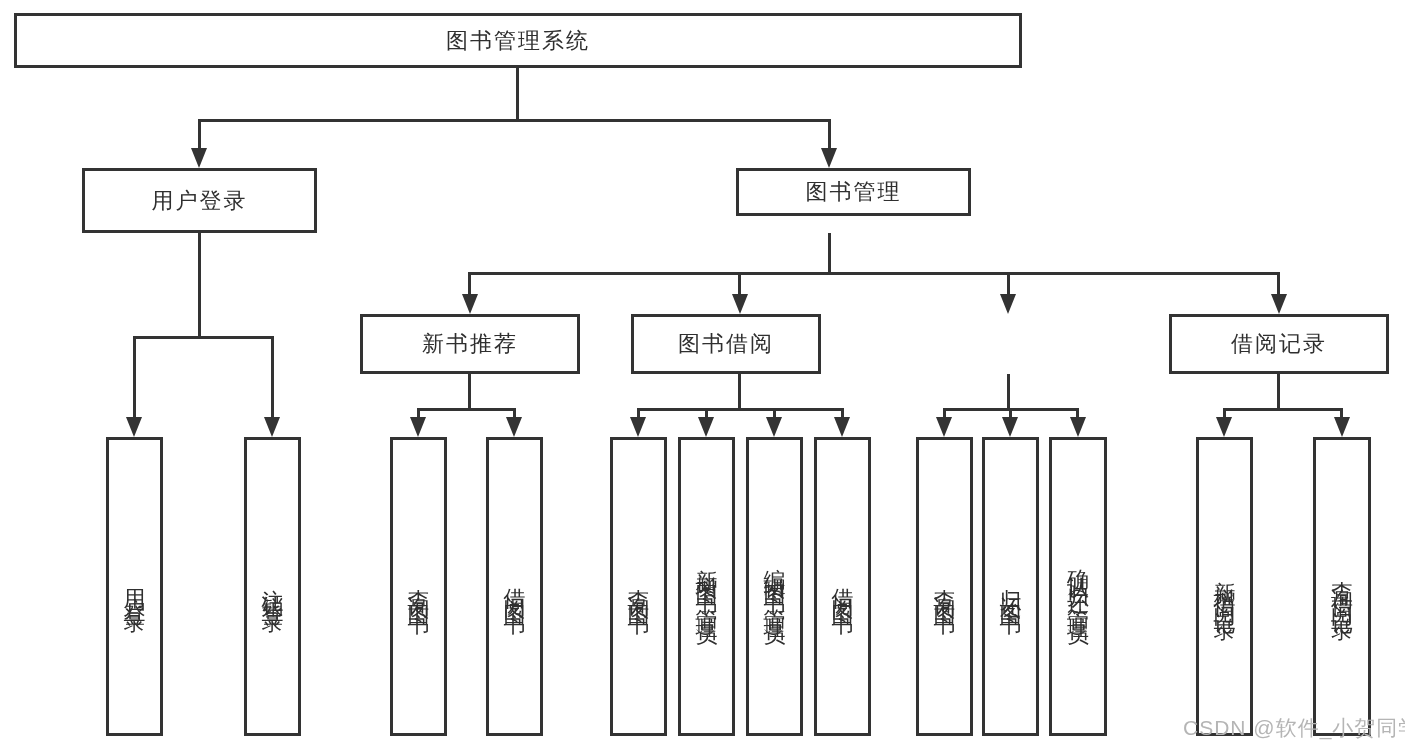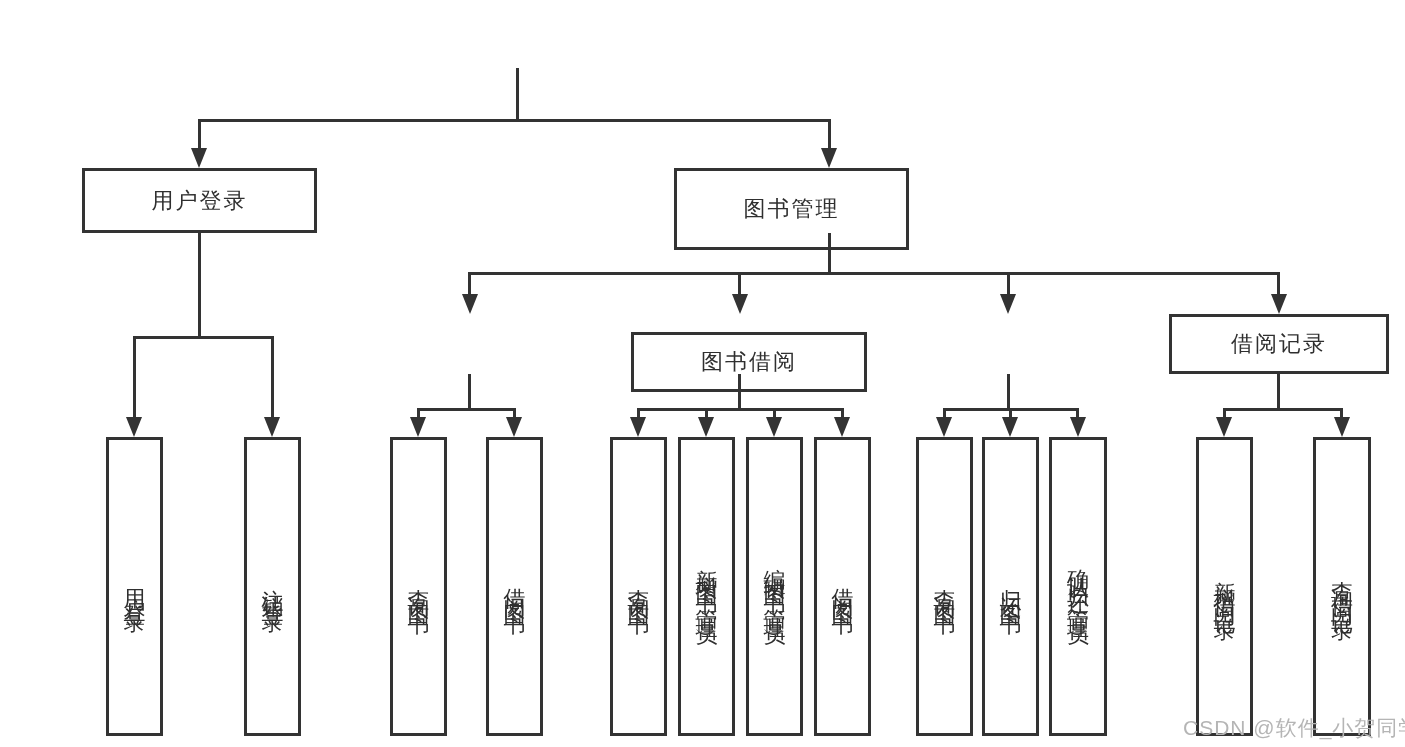--- a/index.html
+++ b/index.html
@@ -53,50 +53,52 @@
     letter-spacing:1px;
     white-space:nowrap;
     z-index:5;
   }
 </style>
 </head>
 <body>
 
 <div id="canvas">
 
+  <div class="node" style="left:14px;top:13px;width:1008px;height:55px;">图书管理系统</div>
 
   <div class="vline" style="left:516px;top:68px;height:54px;"></div>
   <div class="hline" style="left:198px;top:119px;width:633px;"></div>
   <div class="vline" style="left:198px;top:119px;height:31px;"></div>
   <div class="arr" style="left:191px;top:148px;"></div>
   <div class="vline" style="left:828px;top:119px;height:31px;"></div>
   <div class="arr" style="left:821px;top:148px;"></div>
 
   <div class="node" style="left:82px;top:168px;width:235px;height:65px;">用户登录</div>
-  <div class="node" style="left:674px;top:168px;width:235px;height:82px;">图书管理</div>
+  <div class="node" style="left:736px;top:168px;width:235px;height:48px;">图书管理</div>
 
   <div class="vline" style="left:198px;top:233px;height:106px;"></div>
   <div class="hline" style="left:133px;top:336px;width:141px;"></div>
   <div class="vline" style="left:133px;top:336px;height:83px;"></div>
   <div class="arr" style="left:126px;top:417px;"></div>
   <div class="vline" style="left:271px;top:336px;height:83px;"></div>
   <div class="arr" style="left:264px;top:417px;"></div>
 
   <div class="vline" style="left:828px;top:233px;height:42px;"></div>
   <div class="hline" style="left:468px;top:272px;width:812px;"></div>
   <div class="vline" style="left:468px;top:272px;height:24px;"></div>
   <div class="arr" style="left:462px;top:294px;"></div>
   <div class="vline" style="left:738px;top:272px;height:24px;"></div>
   <div class="arr" style="left:732px;top:294px;"></div>
   <div class="vline" style="left:1007px;top:272px;height:24px;"></div>
   <div class="arr" style="left:1000px;top:294px;"></div>
   <div class="vline" style="left:1277px;top:272px;height:24px;"></div>
   <div class="arr" style="left:1271px;top:294px;"></div>
 
-  <div class="node" style="left:631px;top:332px;width:236px;height:60px;">图书借阅</div>
+  <div class="node" style="left:360px;top:314px;width:220px;height:60px;">新书推荐</div>
+  <div class="node" style="left:631px;top:314px;width:190px;height:60px;">图书借阅</div>
   <div class="node" style="left:1169px;top:314px;width:220px;height:60px;">借阅记录</div>
 
   <div class="vline" style="left:468px;top:374px;height:37px;"></div>
   <div class="hline" style="left:417px;top:408px;width:98px;"></div>
   <div class="vline" style="left:417px;top:408px;height:12px;"></div>
   <div class="arr" style="left:410px;top:417px;"></div>
   <div class="vline" style="left:513px;top:408px;height:12px;"></div>
   <div class="arr" style="left:506px;top:417px;"></div>
 
   <div class="vline" style="left:738px;top:374px;height:37px;"></div>

